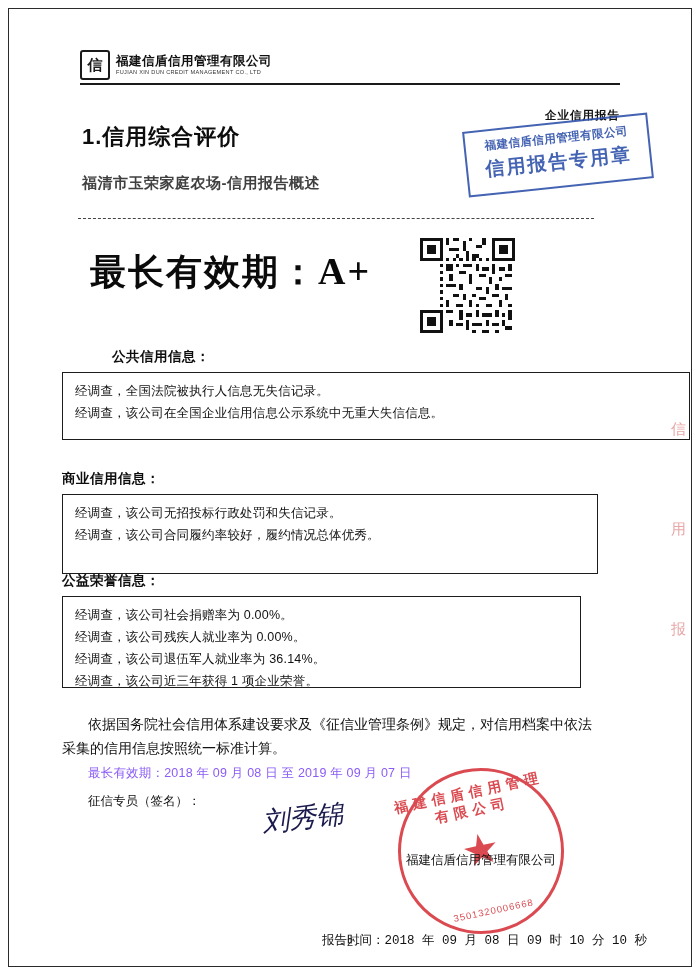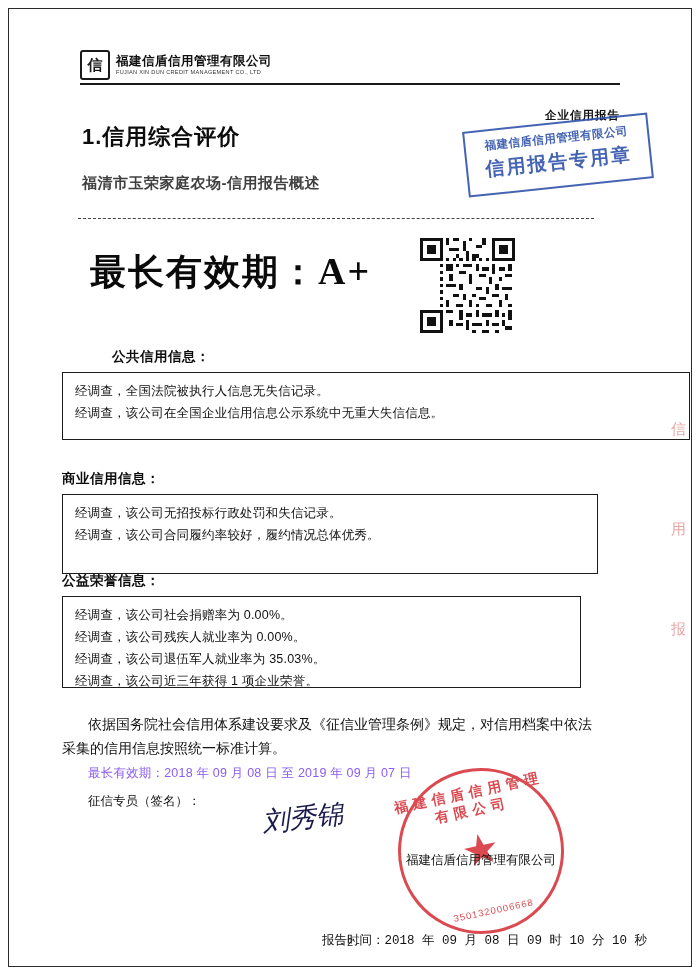--- a/index.html
+++ b/index.html
@@ -434,21 +434,21 @@
   <div class="block-label" id="label-business">商业信用信息：</div>
   <div class="block-box" id="box-business">
     <div class="line">经调查，该公司无招投标行政处罚和失信记录。</div>
     <div class="line">经调查，该公司合同履约率较好，履约情况总体优秀。</div>
   </div>
 
   <div class="block-label" id="label-charity">公益荣誉信息：</div>
   <div class="block-box" id="box-charity">
     <div class="line">经调查，该公司社会捐赠率为 0.00%。</div>
     <div class="line">经调查，该公司残疾人就业率为 0.00%。</div>
-    <div class="line">经调查，该公司退伍军人就业率为 35.03%。</div>
+    <div class="line">经调查，该公司退伍军人就业率为 36.14%。</div>
     <div class="line">经调查，该公司近三年获得 1 项企业荣誉。</div>
   </div>
 
   <div id="note">依据国务院社会信用体系建设要求及《征信业管理条例》规定，对信用档案中依法采集的信用信息按照统一标准计算。</div>
   <div id="validity">最长有效期：2018 年 09 月 08 日  至  2019 年 09 月 07 日</div>
   <div id="officer">征信专员（签名）：</div>
   <div id="signature">刘秀锦</div>
 
   <div id="stamp-red">
     <div class="arc-top">福建信盾信用管理有限公司</div>

